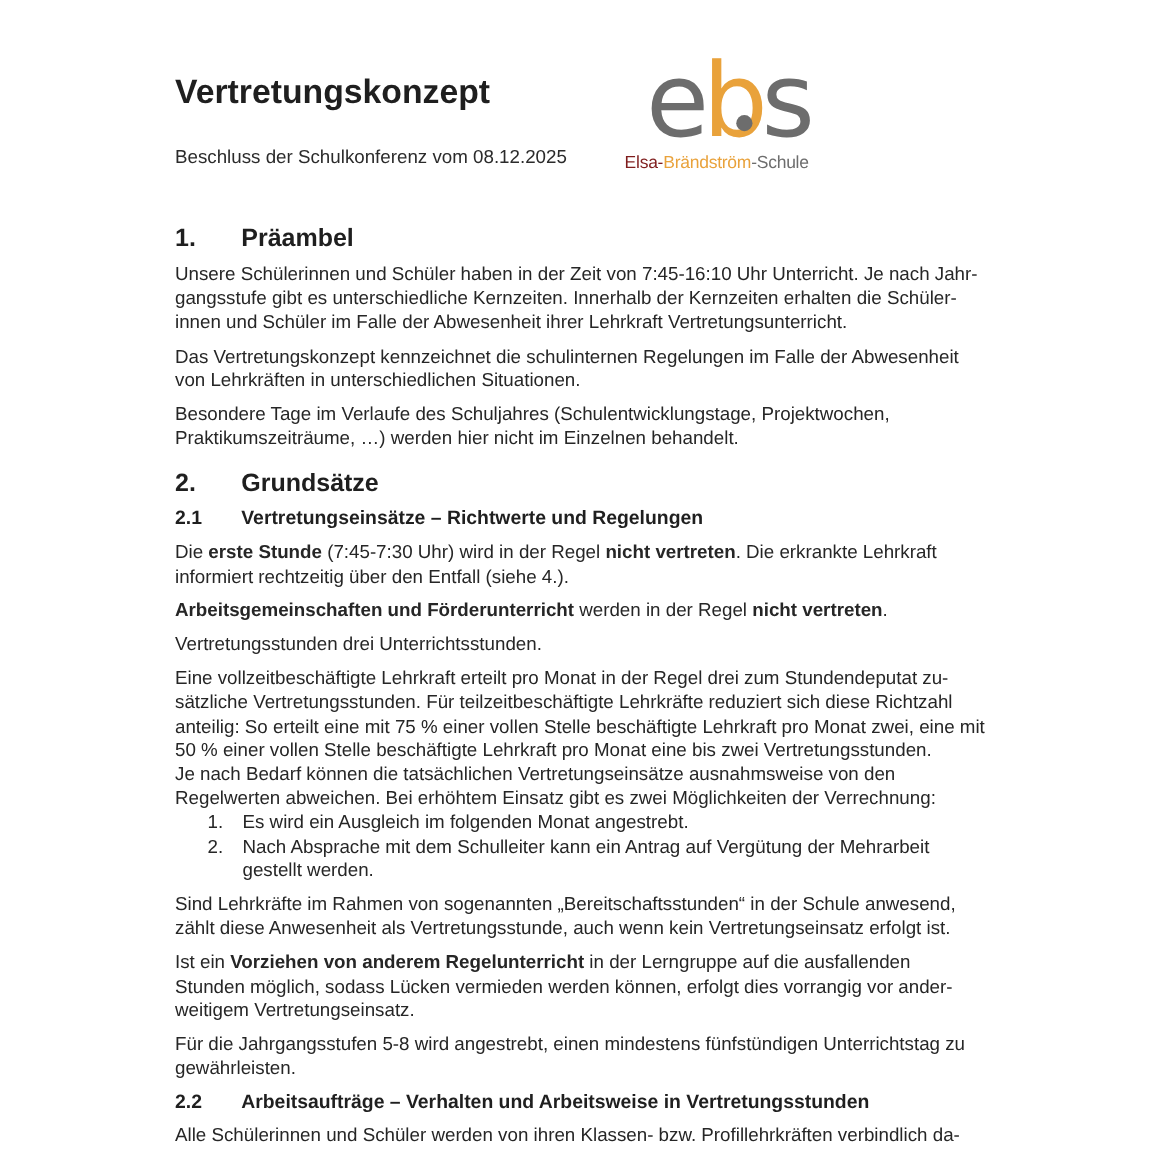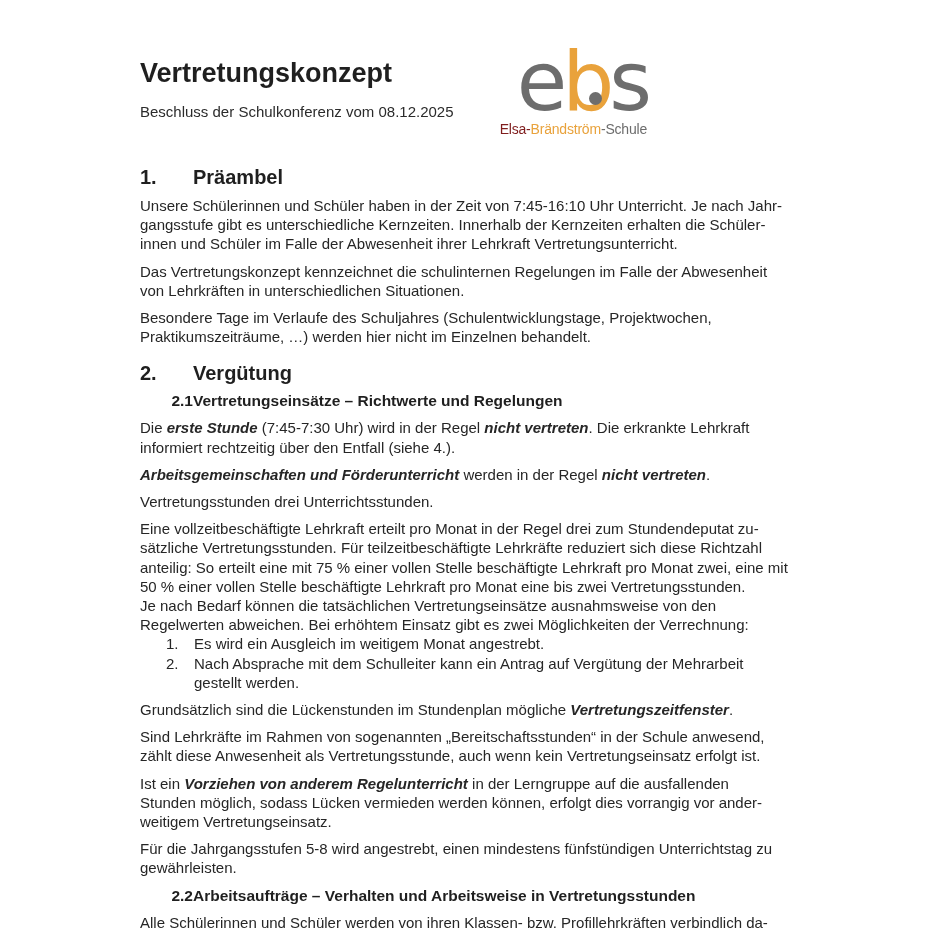--- a/index.html
+++ b/index.html
@@ -24,21 +24,21 @@
   }
   .doc-title {
     margin: 0;
     font-size: 27px;
     line-height: 30px;
     font-weight: 700;
     color: #1f1f1f;
     letter-spacing: 0;
   }
   .doc-subtitle {
-    margin-top: 14px;
+    margin-top: 28px;
     font-size: 15px;
     line-height: 19px;
     color: #2b2b2b;
   }
   
   .logo {
     position: absolute;
     top: 46px;
     right: 136px;
     width: 162px;
@@ -87,28 +87,28 @@
   .b-h1:first-child { margin-top: 0; }
   .b-h1 .hnum { width: 53px; flex: none; }
   .b-h2 {
     display: flex;
     margin-top: 8px;
     font-size: 15.5px;
     line-height: 20px;
     font-weight: 700;
     color: #1f1f1f;
   }
-  .b-h2 .hnum { width: 53px; flex: none; text-align: right; }
+  .b-h2 .hnum { width: 53px; flex: none; }
   .b-h1 + .b-h2 { margin-top: 6px; }
   .b-p {
     margin: 8px 0 0 0;
     white-space: pre-line;
   }
   .b-h1 + .b-p, .b-h2 + .b-p { margin-top: 7px; }
-  .b-p b { font-weight: 700; font-style: italic; }
+  .b-p b { font-weight: 700; }
   .b-li {
     display: flex;
     margin-top: 0;
     padding-left: 26px;
   }
   .b-li .linum { width: 28px; flex: none; }
   .b-li .libody { white-space: pre-line; }
 </style>
 </head>
 <body>
@@ -131,46 +131,45 @@
       </div>
       <p class="b-p"><span>Unsere Schülerinnen und Schüler haben in der Zeit von 7:45-16:10 Uhr Unterricht. Je nach Jahr-
 gangsstufe gibt es unterschiedliche Kernzeiten. Innerhalb der Kernzeiten erhalten die Schüler-
 innen und Schüler im Falle der Abwesenheit ihrer Lehrkraft Vertretungsunterricht.</span></p>
       <p class="b-p"><span>Das Vertretungskonzept kennzeichnet die schulinternen Regelungen im Falle der Abwesenheit
 von Lehrkräften in unterschiedlichen Situationen.</span></p>
       <p class="b-p"><span>Besondere Tage im Verlaufe des Schuljahres (Schulentwicklungstage, Projektwochen,
 Praktikumszeiträume, …) werden hier nicht im Einzelnen behandelt.</span></p>
       <div class="b-h1">
         <span class="hnum">2.</span>
-        <span class="htext">Vergütung</span>
+        <span class="htext">Grundsätze</span>
       </div>
       <div class="b-h2">
         <span class="hnum">2.1</span>
         <span class="htext">Vertretungseinsätze – Richtwerte und Regelungen</span>
       </div>
       <p class="b-p"><span>Die </span><b>erste Stunde</b><span> (7:45-7:30 Uhr) wird in der Regel </span><b>nicht vertreten</b><span>. Die erkrankte Lehrkraft
 informiert rechtzeitig über den Entfall (siehe 4.).</span></p>
       <p class="b-p"><b>Arbeitsgemeinschaften und Förderunterricht</b><span> werden in der Regel </span><b>nicht vertreten</b><span>.</span></p>
       <p class="b-p"><span>Vertretungsstunden drei Unterrichtsstunden.</span></p>
       <p class="b-p"><span>Eine vollzeitbeschäftigte Lehrkraft erteilt pro Monat in der Regel drei zum Stundendeputat zu-
 sätzliche Vertretungsstunden. Für teilzeitbeschäftigte Lehrkräfte reduziert sich diese Richtzahl
 anteilig: So erteilt eine mit 75 % einer vollen Stelle beschäftigte Lehrkraft pro Monat zwei, eine mit
 50 % einer vollen Stelle beschäftigte Lehrkraft pro Monat eine bis zwei Vertretungsstunden.
 Je nach Bedarf können die tatsächlichen Vertretungseinsätze ausnahmsweise von den
 Regelwerten abweichen. Bei erhöhtem Einsatz gibt es zwei Möglichkeiten der Verrechnung:</span></p>
       <div class="b-li">
         <span class="linum">1.</span>
-        <span class="libody"><span>Es wird ein Ausgleich im weitigem Monat angestrebt.</span></span>
+        <span class="libody"><span>Es wird ein Ausgleich im folgenden Monat angestrebt.</span></span>
       </div>
       <div class="b-li">
         <span class="linum">2.</span>
         <span class="libody"><span>Nach Absprache mit dem Schulleiter kann ein Antrag auf Vergütung der Mehrarbeit
 gestellt werden.</span></span>
       </div>
-      <p class="b-p"><span>Grundsätzlich sind die Lückenstunden im Stundenplan mögliche </span><b>Vertretungszeitfenster</b><span>.</span></p>
       <p class="b-p"><span>Sind Lehrkräfte im Rahmen von sogenannten „Bereitschaftsstunden“ in der Schule anwesend,
 zählt diese Anwesenheit als Vertretungsstunde, auch wenn kein Vertretungseinsatz erfolgt ist.</span></p>
       <p class="b-p"><span>Ist ein </span><b>Vorziehen von anderem Regelunterricht</b><span> in der Lerngruppe auf die ausfallenden
 Stunden möglich, sodass Lücken vermieden werden können, erfolgt dies vorrangig vor ander-
 weitigem Vertretungseinsatz.</span></p>
       <p class="b-p"><span>Für die Jahrgangsstufen 5-8 wird angestrebt, einen mindestens fünfstündigen Unterrichtstag zu
 gewährleisten.</span></p>
       <div class="b-h2">
         <span class="hnum">2.2</span>
         <span class="htext">Arbeitsaufträge – Verhalten und Arbeitsweise in Vertretungsstunden</span>

